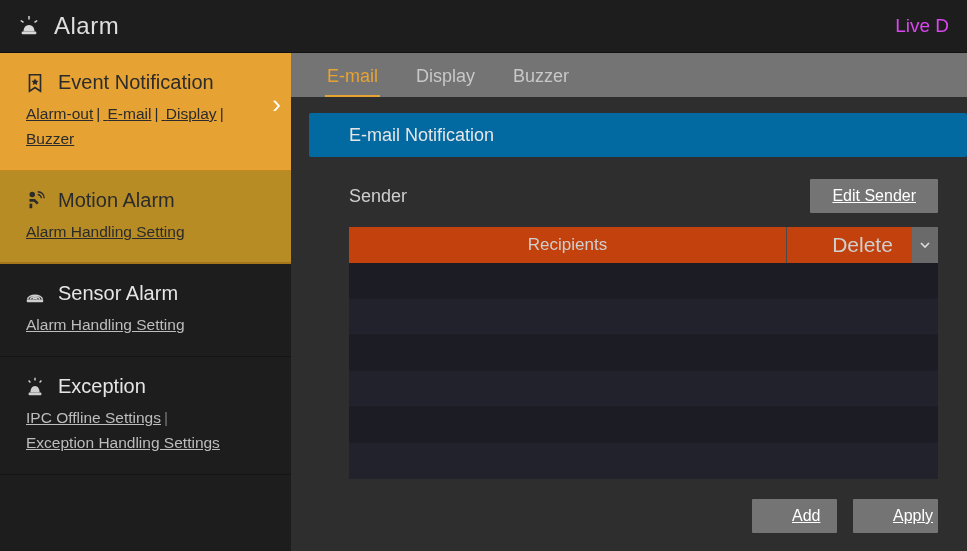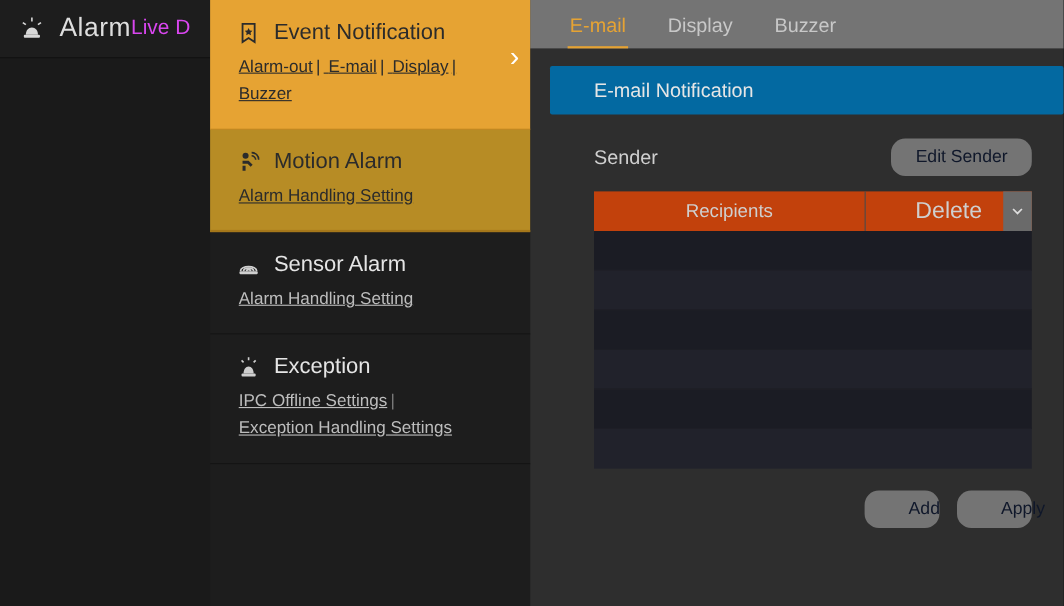--- a/index.html
+++ b/index.html
@@ -3,21 +3,21 @@
 <meta charset="utf-8">
 <style>
   * { box-sizing: border-box; margin: 0; padding: 0; }
   html, body {
     width: 967px; height: 551px;
     background: #1a1a1a;
     font-family: -apple-system, "Segoe UI", Arial, sans-serif;
     color: #ccc;
     overflow: hidden;
   }
-  .root { width: 967px; height: 551px; display: flex; flex-direction: row; }
+  .root { width: 967px; height: 551px; display: flex; flex-direction: column; }
 
   
   .header {
     height: 53px;
     background: #1d1d1d;
     display: flex; align-items: center;
     padding: 0 18px;
     border-bottom: 1px solid #111;
   }
   .header-left { display: flex; align-items: center; gap: 14px; }
@@ -89,24 +89,25 @@
     margin-right: 0;
   }
 
   .form-area { padding: 22px 0 14px 40px; }
   .row-sender {
     display: flex; align-items: center;
     margin-bottom: 14px;
   }
   .sender-label { color: #cfcfcf; font-size: 18px; }
   .btn {
-    background: #747474; color: #0f172a;
+    background: #747474; color: #ffffff;
     border: none; height: 34px; padding: 0 22px;
-    font-size: 16px; border-radius: 13px;
+    font-size: 16px; border-radius: 1px;
     cursor: pointer;
+    text-decoration: underline;
   }
   .row-sender .btn { margin-left: auto; margin-right: 29px; }
 
   .table {
     width: calc(100% - 29px);
     border-collapse: collapse;
   }
   .thead {
     display: flex; height: 36px; background: #c2410c;
   }
@@ -115,21 +116,21 @@
   .col-del .dd { position: absolute; right: 0; top: 0; width: 26px; height: 36px; background: #6a6a6a; display:flex; align-items:center; justify-content:center; color:#ddd; font-size: 14px; }
   .tbody .trow { height: 36px; border-bottom: 1px solid #1e1e26; }
   .tbody .trow:nth-child(odd) { background: #1b1c24; }
   .tbody .trow:nth-child(even) { background: #21222b; }
   .tbody .trow:last-child { border-bottom: none; }
 
   .actions {
     display: flex; gap: 16px; justify-content: flex-end;
     padding: 20px 29px 0 0;
   }
-  .actions .btn { width: 68px; padding-left: 40px; }
+  .actions .btn { width: 85px; padding-left: 40px; }
 
   
   .icon { display: inline-flex; width: 22px; height: 22px; }
   .icon svg { width: 100%; height: 100%; }
 </style>
 </head>
 <body>
 
 <div class="root">
   <div class="header">

